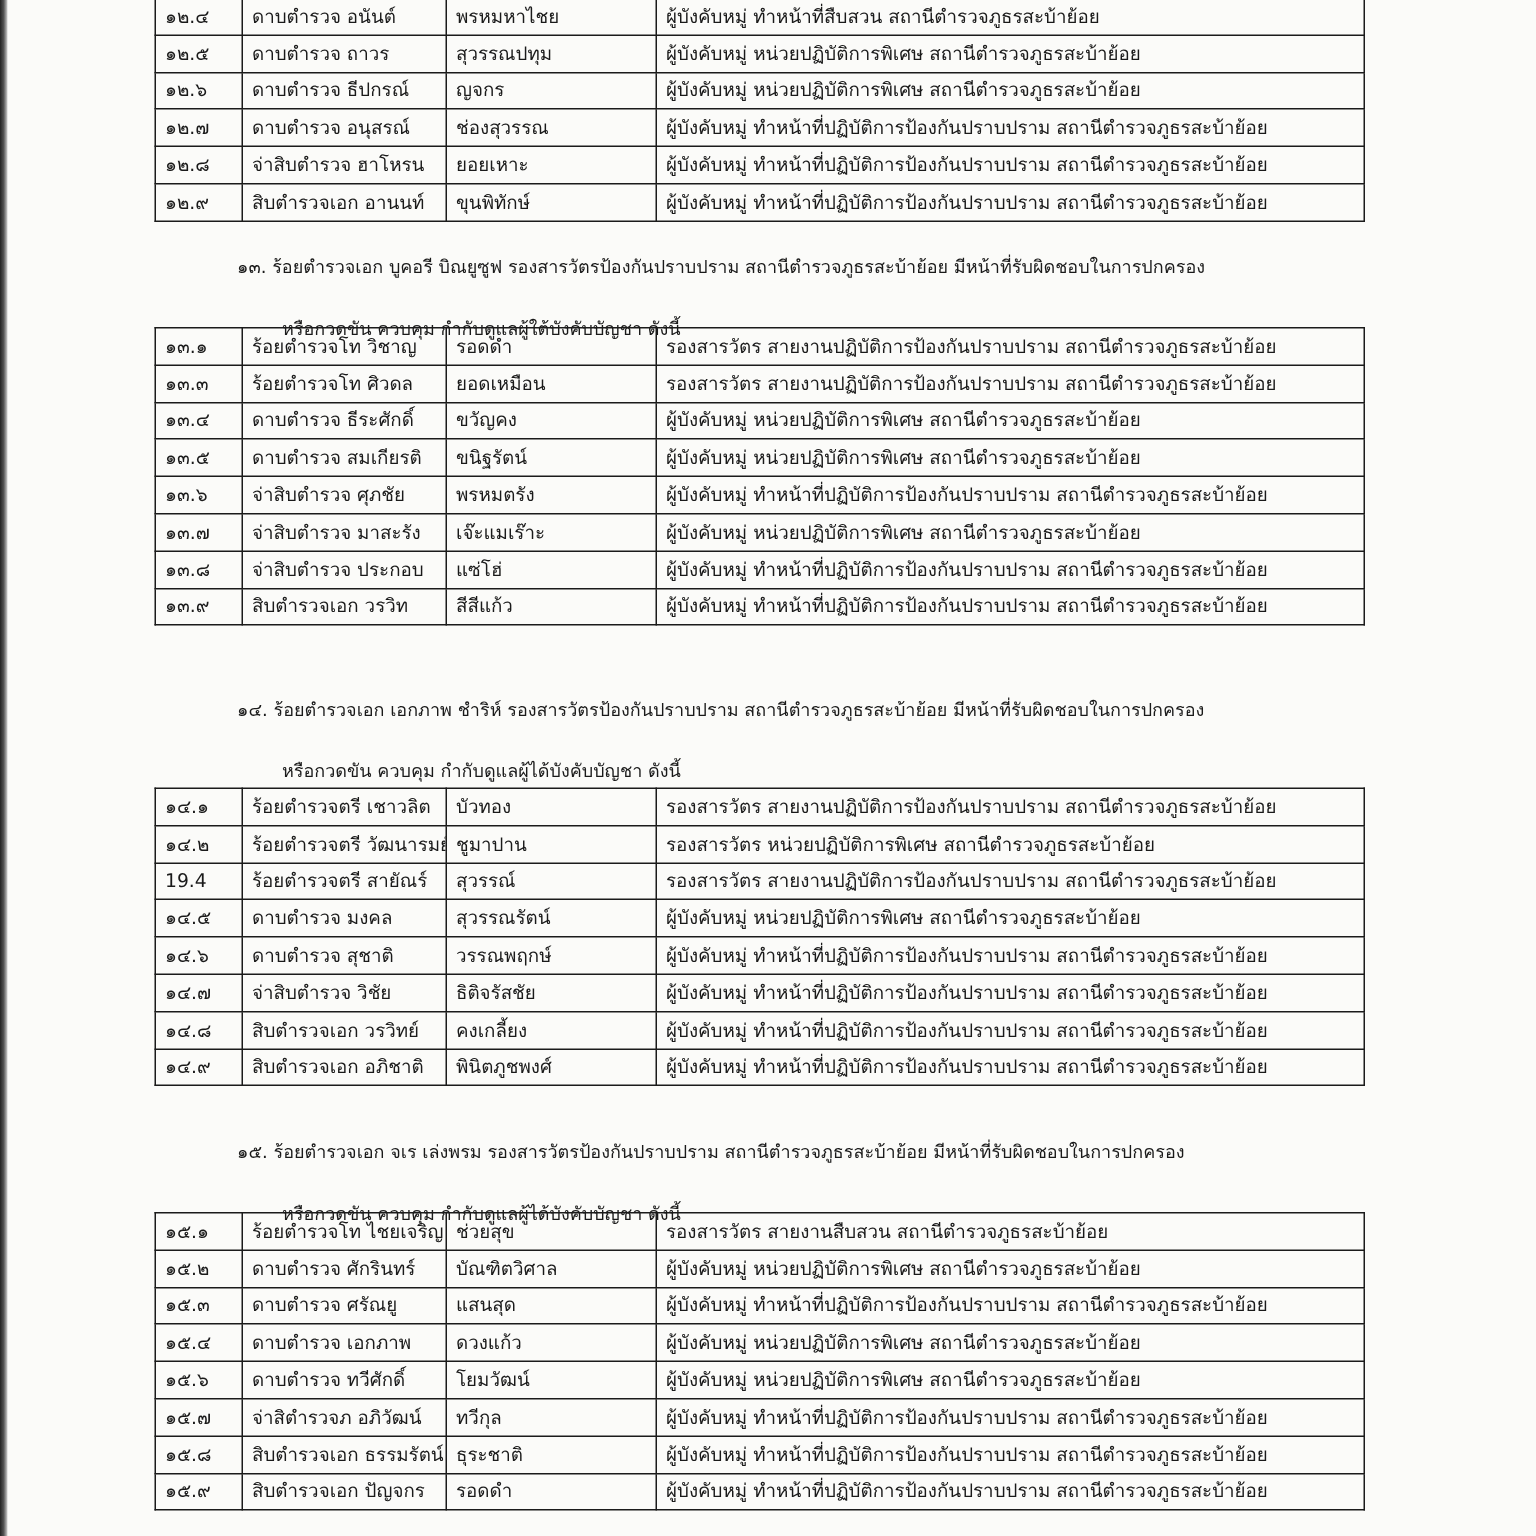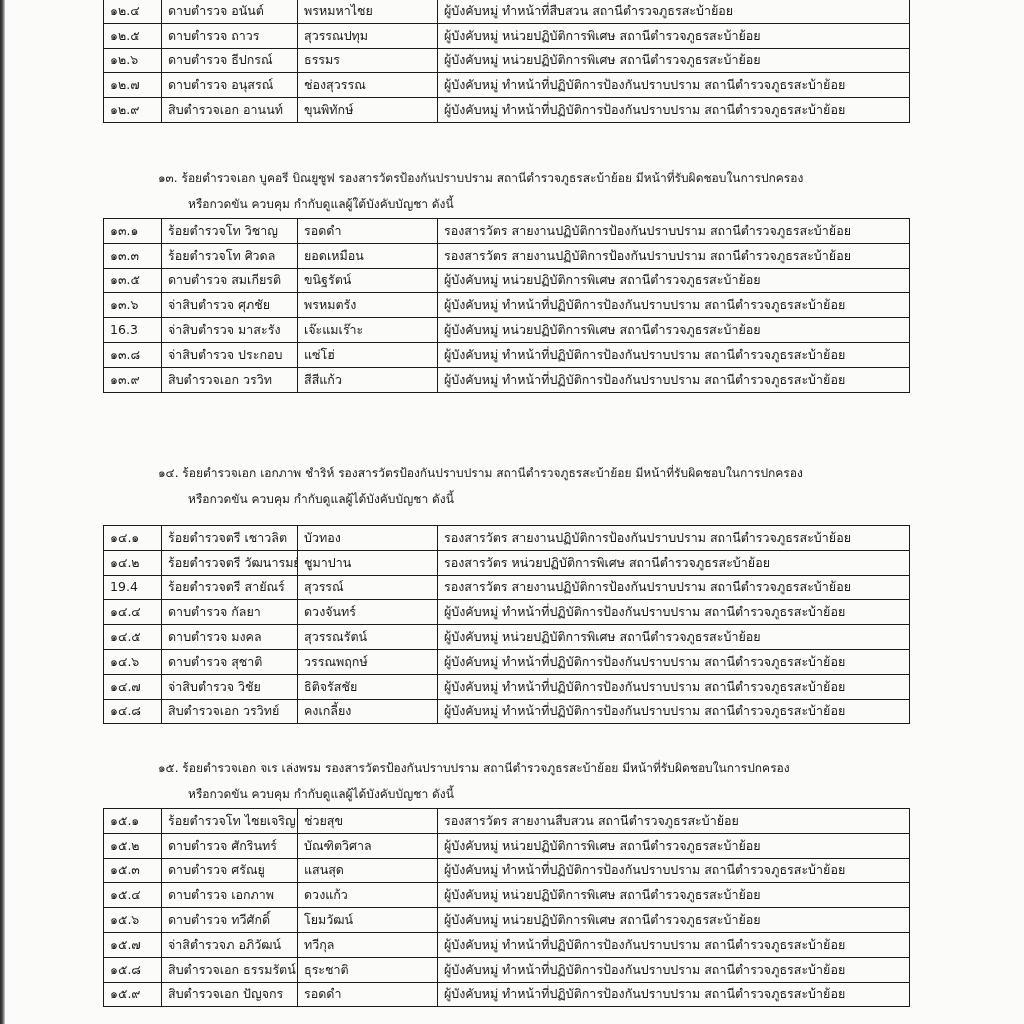--- a/index.html
+++ b/index.html
@@ -27,21 +27,21 @@
   }
   table.roster col.c-no { width: 58px; }
   table.roster col.c-name { width: 136px; }
   table.roster col.c-surname { width: 140px; }
   table.roster col.c-pos { width: 472px; }
   td.c-no { font-size: 11px; }
   .section-head {
     position: absolute; left: 158px; width: 760px;
     font-size: 12px; font-weight: normal; line-height: 26px;
   }
-  .section-head .line2 { padding-left: 30px; display: block; }
+  .section-head .line2 { padding-left: 30px; display: block; margin-top: 15px; }
 </style>
 </head>
 <body>
 
 <div class="scan-shadow"></div>
 
 <div class="page">
 
   <table class="roster" style="top:-2px">
     <colgroup>
@@ -59,27 +59,33 @@
         </tr>
         <tr>
           <td class="c-no">๑๒.๕</td>
           <td class="c-name">ดาบตำรวจ ถาวร</td>
           <td class="c-surname">สุวรรณปทุม</td>
           <td class="c-pos">ผู้บังคับหมู่ หน่วยปฏิบัติการพิเศษ สถานีตำรวจภูธรสะบ้าย้อย</td>
         </tr>
         <tr>
           <td class="c-no">๑๒.๖</td>
           <td class="c-name">ดาบตำรวจ ธีปกรณ์</td>
-          <td class="c-surname">ธรรมร</td>
+          <td class="c-surname">ญจกร</td>
           <td class="c-pos">ผู้บังคับหมู่ หน่วยปฏิบัติการพิเศษ สถานีตำรวจภูธรสะบ้าย้อย</td>
         </tr>
         <tr>
           <td class="c-no">๑๒.๗</td>
           <td class="c-name">ดาบตำรวจ อนุสรณ์</td>
           <td class="c-surname">ช่องสุวรรณ</td>
+          <td class="c-pos">ผู้บังคับหมู่ ทำหน้าที่ปฏิบัติการป้องกันปราบปราม  สถานีตำรวจภูธรสะบ้าย้อย</td>
+        </tr>
+        <tr>
+          <td class="c-no">๑๒.๘</td>
+          <td class="c-name">จ่าสิบตำรวจ ฮาโหรน</td>
+          <td class="c-surname">ยอยเหาะ</td>
           <td class="c-pos">ผู้บังคับหมู่ ทำหน้าที่ปฏิบัติการป้องกันปราบปราม  สถานีตำรวจภูธรสะบ้าย้อย</td>
         </tr>
         <tr>
           <td class="c-no">๑๒.๙</td>
           <td class="c-name">สิบตำรวจเอก อานนท์</td>
           <td class="c-surname">ขุนพิทักษ์</td>
           <td class="c-pos">ผู้บังคับหมู่ ทำหน้าที่ปฏิบัติการป้องกันปราบปราม  สถานีตำรวจภูธรสะบ้าย้อย</td>
         </tr>
       </tbody>
   </table>
@@ -102,33 +108,39 @@
           <td class="c-surname">รอดดำ</td>
           <td class="c-pos">รองสารวัตร สายงานปฏิบัติการป้องกันปราบปราม สถานีตำรวจภูธรสะบ้าย้อย</td>
         </tr>
         <tr>
           <td class="c-no">๑๓.๓</td>
           <td class="c-name">ร้อยตำรวจโท ศิวดล</td>
           <td class="c-surname">ยอดเหมือน</td>
           <td class="c-pos">รองสารวัตร สายงานปฏิบัติการป้องกันปราบปราม สถานีตำรวจภูธรสะบ้าย้อย</td>
         </tr>
         <tr>
+          <td class="c-no">๑๓.๔</td>
+          <td class="c-name">ดาบตำรวจ ธีระศักดิ์</td>
+          <td class="c-surname">ขวัญคง</td>
+          <td class="c-pos">ผู้บังคับหมู่ หน่วยปฏิบัติการพิเศษ สถานีตำรวจภูธรสะบ้าย้อย</td>
+        </tr>
+        <tr>
           <td class="c-no">๑๓.๕</td>
           <td class="c-name">ดาบตำรวจ  สมเกียรติ</td>
           <td class="c-surname">ขนิฐรัตน์</td>
           <td class="c-pos">ผู้บังคับหมู่ หน่วยปฏิบัติการพิเศษ สถานีตำรวจภูธรสะบ้าย้อย</td>
         </tr>
         <tr>
           <td class="c-no">๑๓.๖</td>
           <td class="c-name">จ่าสิบตำรวจ ศุภชัย</td>
           <td class="c-surname">พรหมตรัง</td>
           <td class="c-pos">ผู้บังคับหมู่ ทำหน้าที่ปฏิบัติการป้องกันปราบปราม  สถานีตำรวจภูธรสะบ้าย้อย</td>
         </tr>
         <tr>
-          <td class="c-no">16.3</td>
+          <td class="c-no">๑๓.๗</td>
           <td class="c-name">จ่าสิบตำรวจ มาสะรัง</td>
           <td class="c-surname">เจ๊ะแมเร๊าะ</td>
           <td class="c-pos">ผู้บังคับหมู่ หน่วยปฏิบัติการพิเศษ สถานีตำรวจภูธรสะบ้าย้อย</td>
         </tr>
         <tr>
           <td class="c-no">๑๓.๘</td>
           <td class="c-name">จ่าสิบตำรวจ ประกอบ</td>
           <td class="c-surname">แซ่โฮ่</td>
           <td class="c-pos">ผู้บังคับหมู่ ทำหน้าที่ปฏิบัติการป้องกันปราบปราม  สถานีตำรวจภูธรสะบ้าย้อย</td>
         </tr>
@@ -165,26 +177,20 @@
           <td class="c-surname">ชูมาปาน</td>
           <td class="c-pos">รองสารวัตร หน่วยปฏิบัติการพิเศษ สถานีตำรวจภูธรสะบ้าย้อย</td>
         </tr>
         <tr>
           <td class="c-no">19.4</td>
           <td class="c-name">ร้อยตำรวจตรี สายัณร์</td>
           <td class="c-surname">สุวรรณ์</td>
           <td class="c-pos">รองสารวัตร สายงานปฏิบัติการป้องกันปราบปราม สถานีตำรวจภูธรสะบ้าย้อย</td>
         </tr>
         <tr>
-          <td class="c-no">๑๔.๔</td>
-          <td class="c-name">ดาบตำรวจ กัลยา</td>
-          <td class="c-surname">ดวงจันทร์</td>
-          <td class="c-pos">ผู้บังคับหมู่ ทำหน้าที่ปฏิบัติการป้องกันปราบปราม  สถานีตำรวจภูธรสะบ้าย้อย</td>
-        </tr>
-        <tr>
           <td class="c-no">๑๔.๕</td>
           <td class="c-name">ดาบตำรวจ มงคล</td>
           <td class="c-surname">สุวรรณรัตน์</td>
           <td class="c-pos">ผู้บังคับหมู่ หน่วยปฏิบัติการพิเศษ สถานีตำรวจภูธรสะบ้าย้อย</td>
         </tr>
         <tr>
           <td class="c-no">๑๔.๖</td>
           <td class="c-name">ดาบตำรวจ สุชาติ</td>
           <td class="c-surname">วรรณพฤกษ์</td>
           <td class="c-pos">ผู้บังคับหมู่ ทำหน้าที่ปฏิบัติการป้องกันปราบปราม  สถานีตำรวจภูธรสะบ้าย้อย</td>
@@ -192,20 +198,26 @@
         <tr>
           <td class="c-no">๑๔.๗</td>
           <td class="c-name">จ่าสิบตำรวจ วิชัย</td>
           <td class="c-surname">ธิติจรัสชัย</td>
           <td class="c-pos">ผู้บังคับหมู่ ทำหน้าที่ปฏิบัติการป้องกันปราบปราม  สถานีตำรวจภูธรสะบ้าย้อย</td>
         </tr>
         <tr>
           <td class="c-no">๑๔.๘</td>
           <td class="c-name">สิบตำรวจเอก วรวิทย์</td>
           <td class="c-surname">คงเกลี้ยง</td>
+          <td class="c-pos">ผู้บังคับหมู่ ทำหน้าที่ปฏิบัติการป้องกันปราบปราม  สถานีตำรวจภูธรสะบ้าย้อย</td>
+        </tr>
+        <tr>
+          <td class="c-no">๑๔.๙</td>
+          <td class="c-name">สิบตำรวจเอก อภิชาติ</td>
+          <td class="c-surname">พินิตภูชพงศ์</td>
           <td class="c-pos">ผู้บังคับหมู่ ทำหน้าที่ปฏิบัติการป้องกันปราบปราม  สถานีตำรวจภูธรสะบ้าย้อย</td>
         </tr>
       </tbody>
   </table>
 
   <div class="section-head" style="top:755px">
     <span>๑๕. ร้อยตำรวจเอก จเร  เล่งพรม  รองสารวัตรป้องกันปราบปราม สถานีตำรวจภูธรสะบ้าย้อย มีหน้าที่รับผิดชอบในการปกครอง</span>
     <span class="line2">หรือกวดขัน ควบคุม กำกับดูแลผู้ได้บังคับบัญชา  ดังนี้</span>
   </div>
   <table class="roster" style="top:808px">

